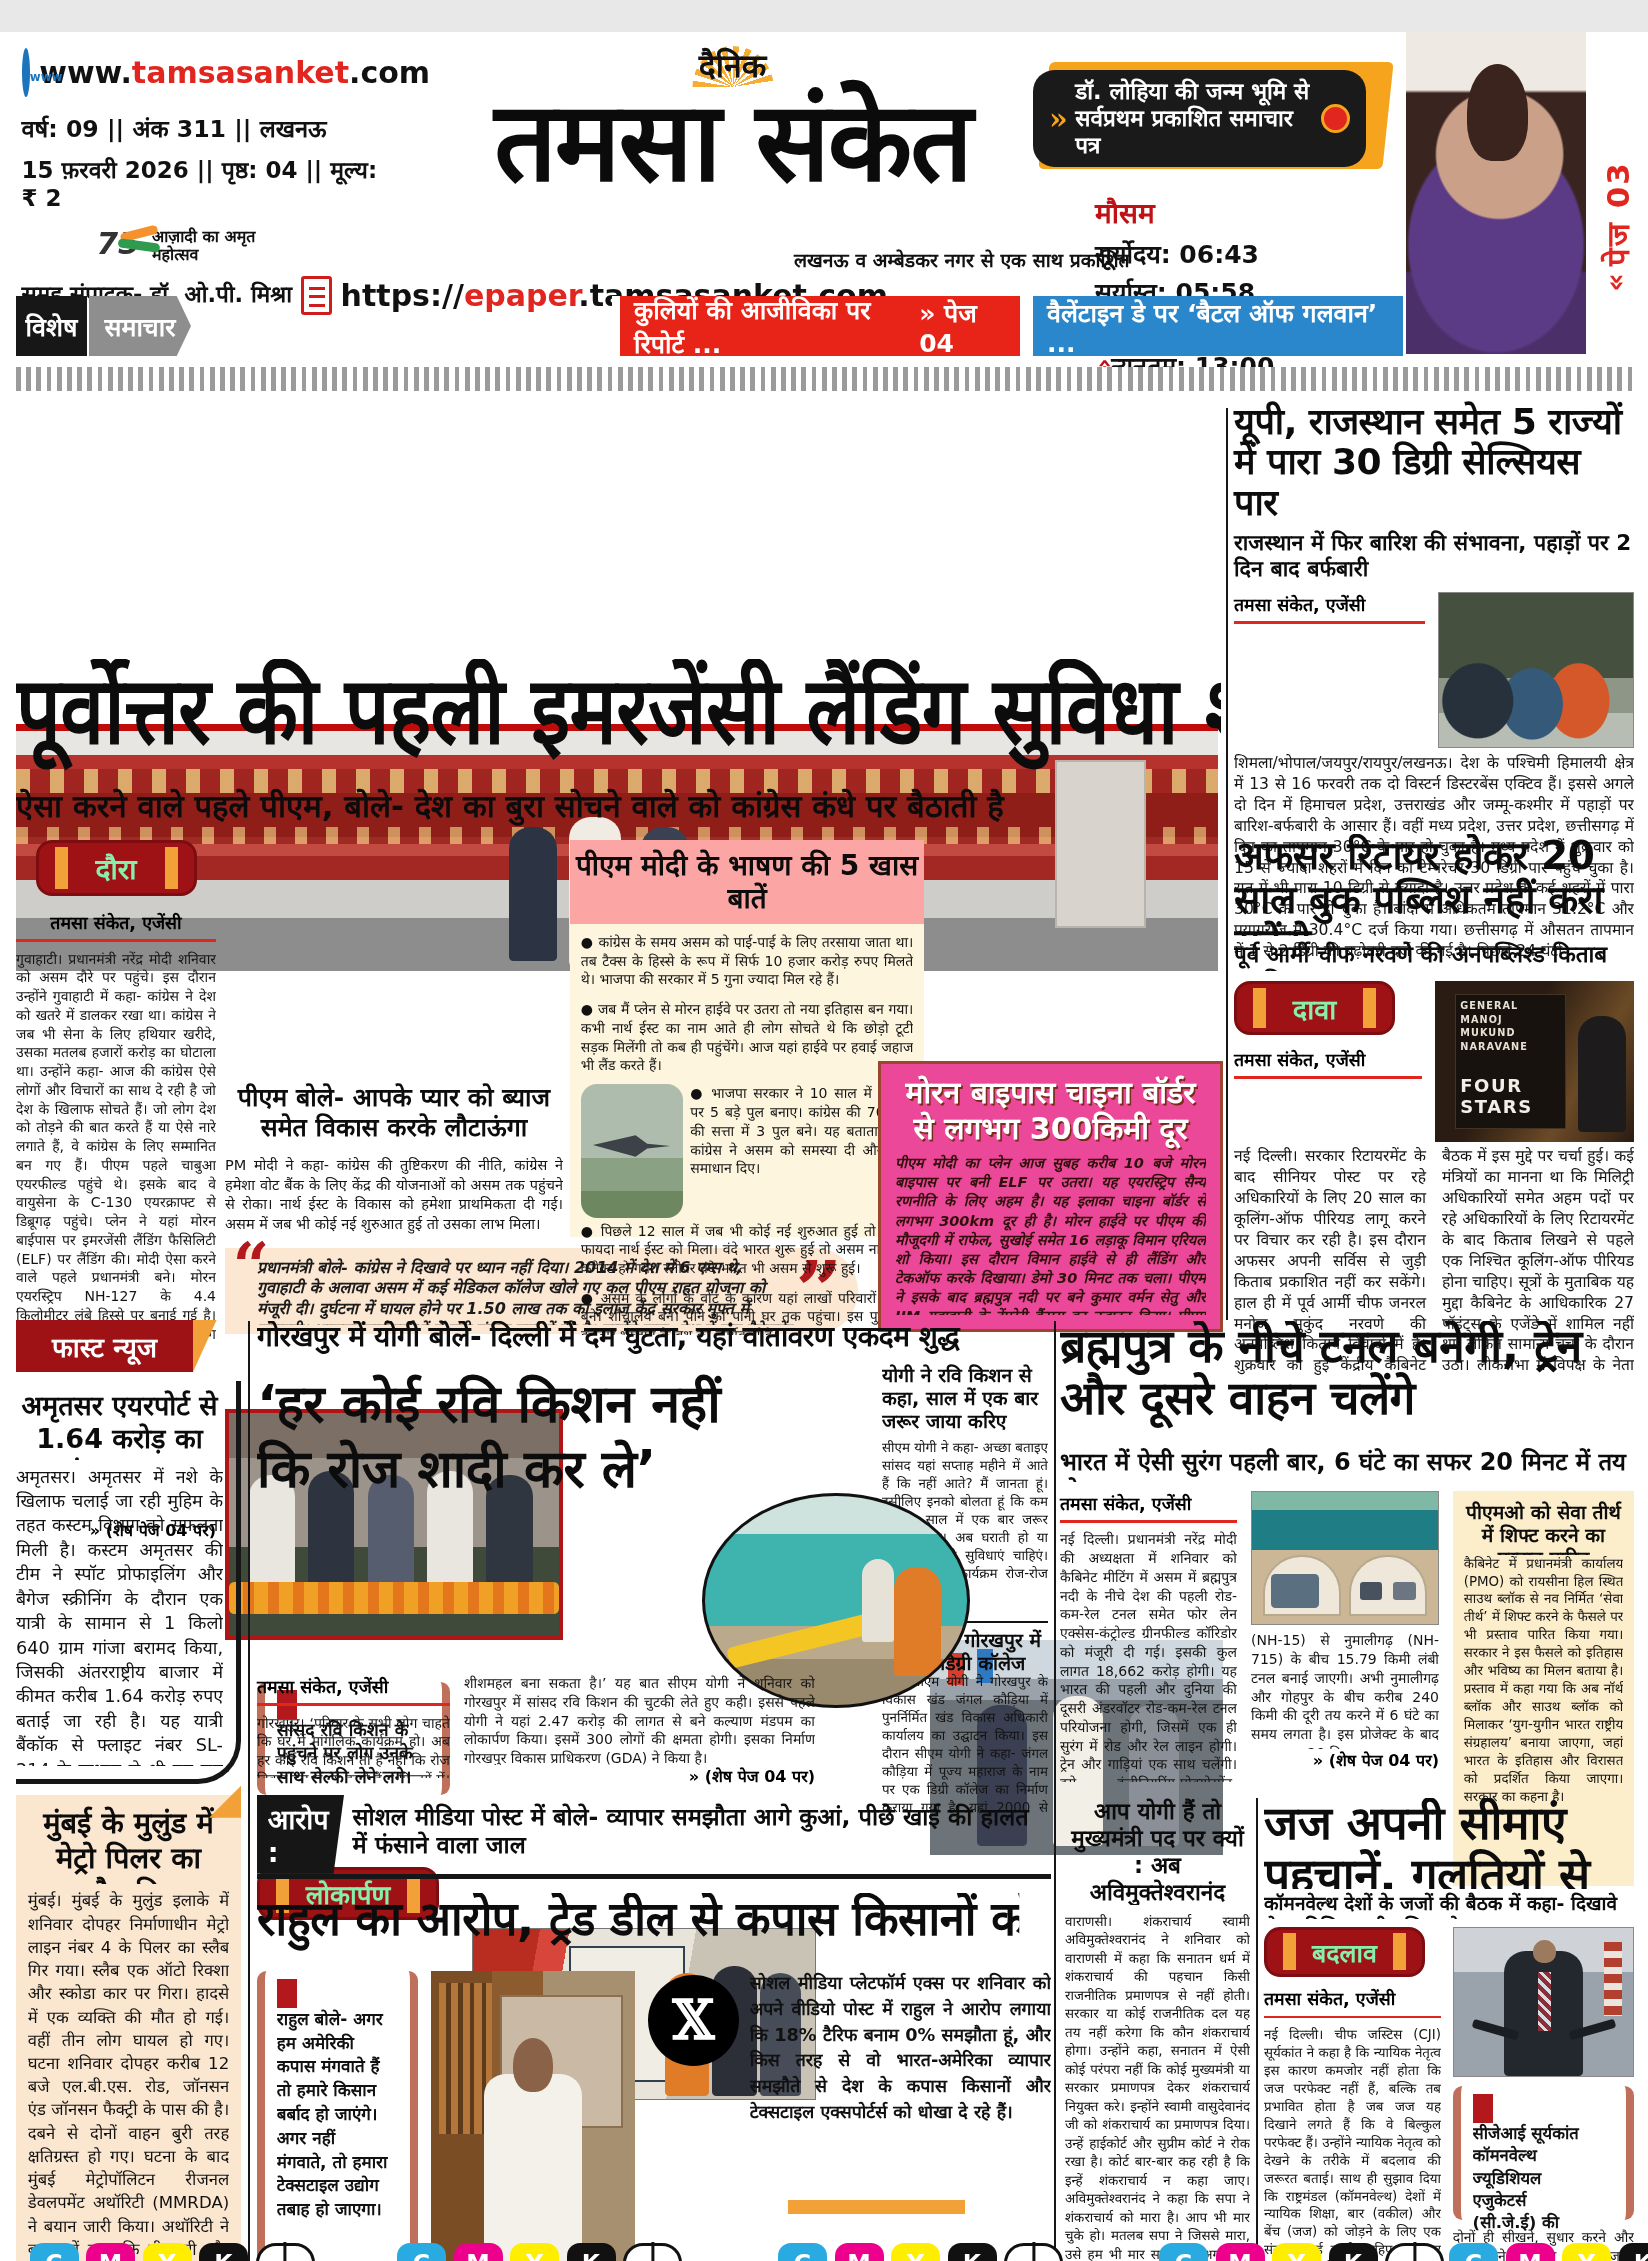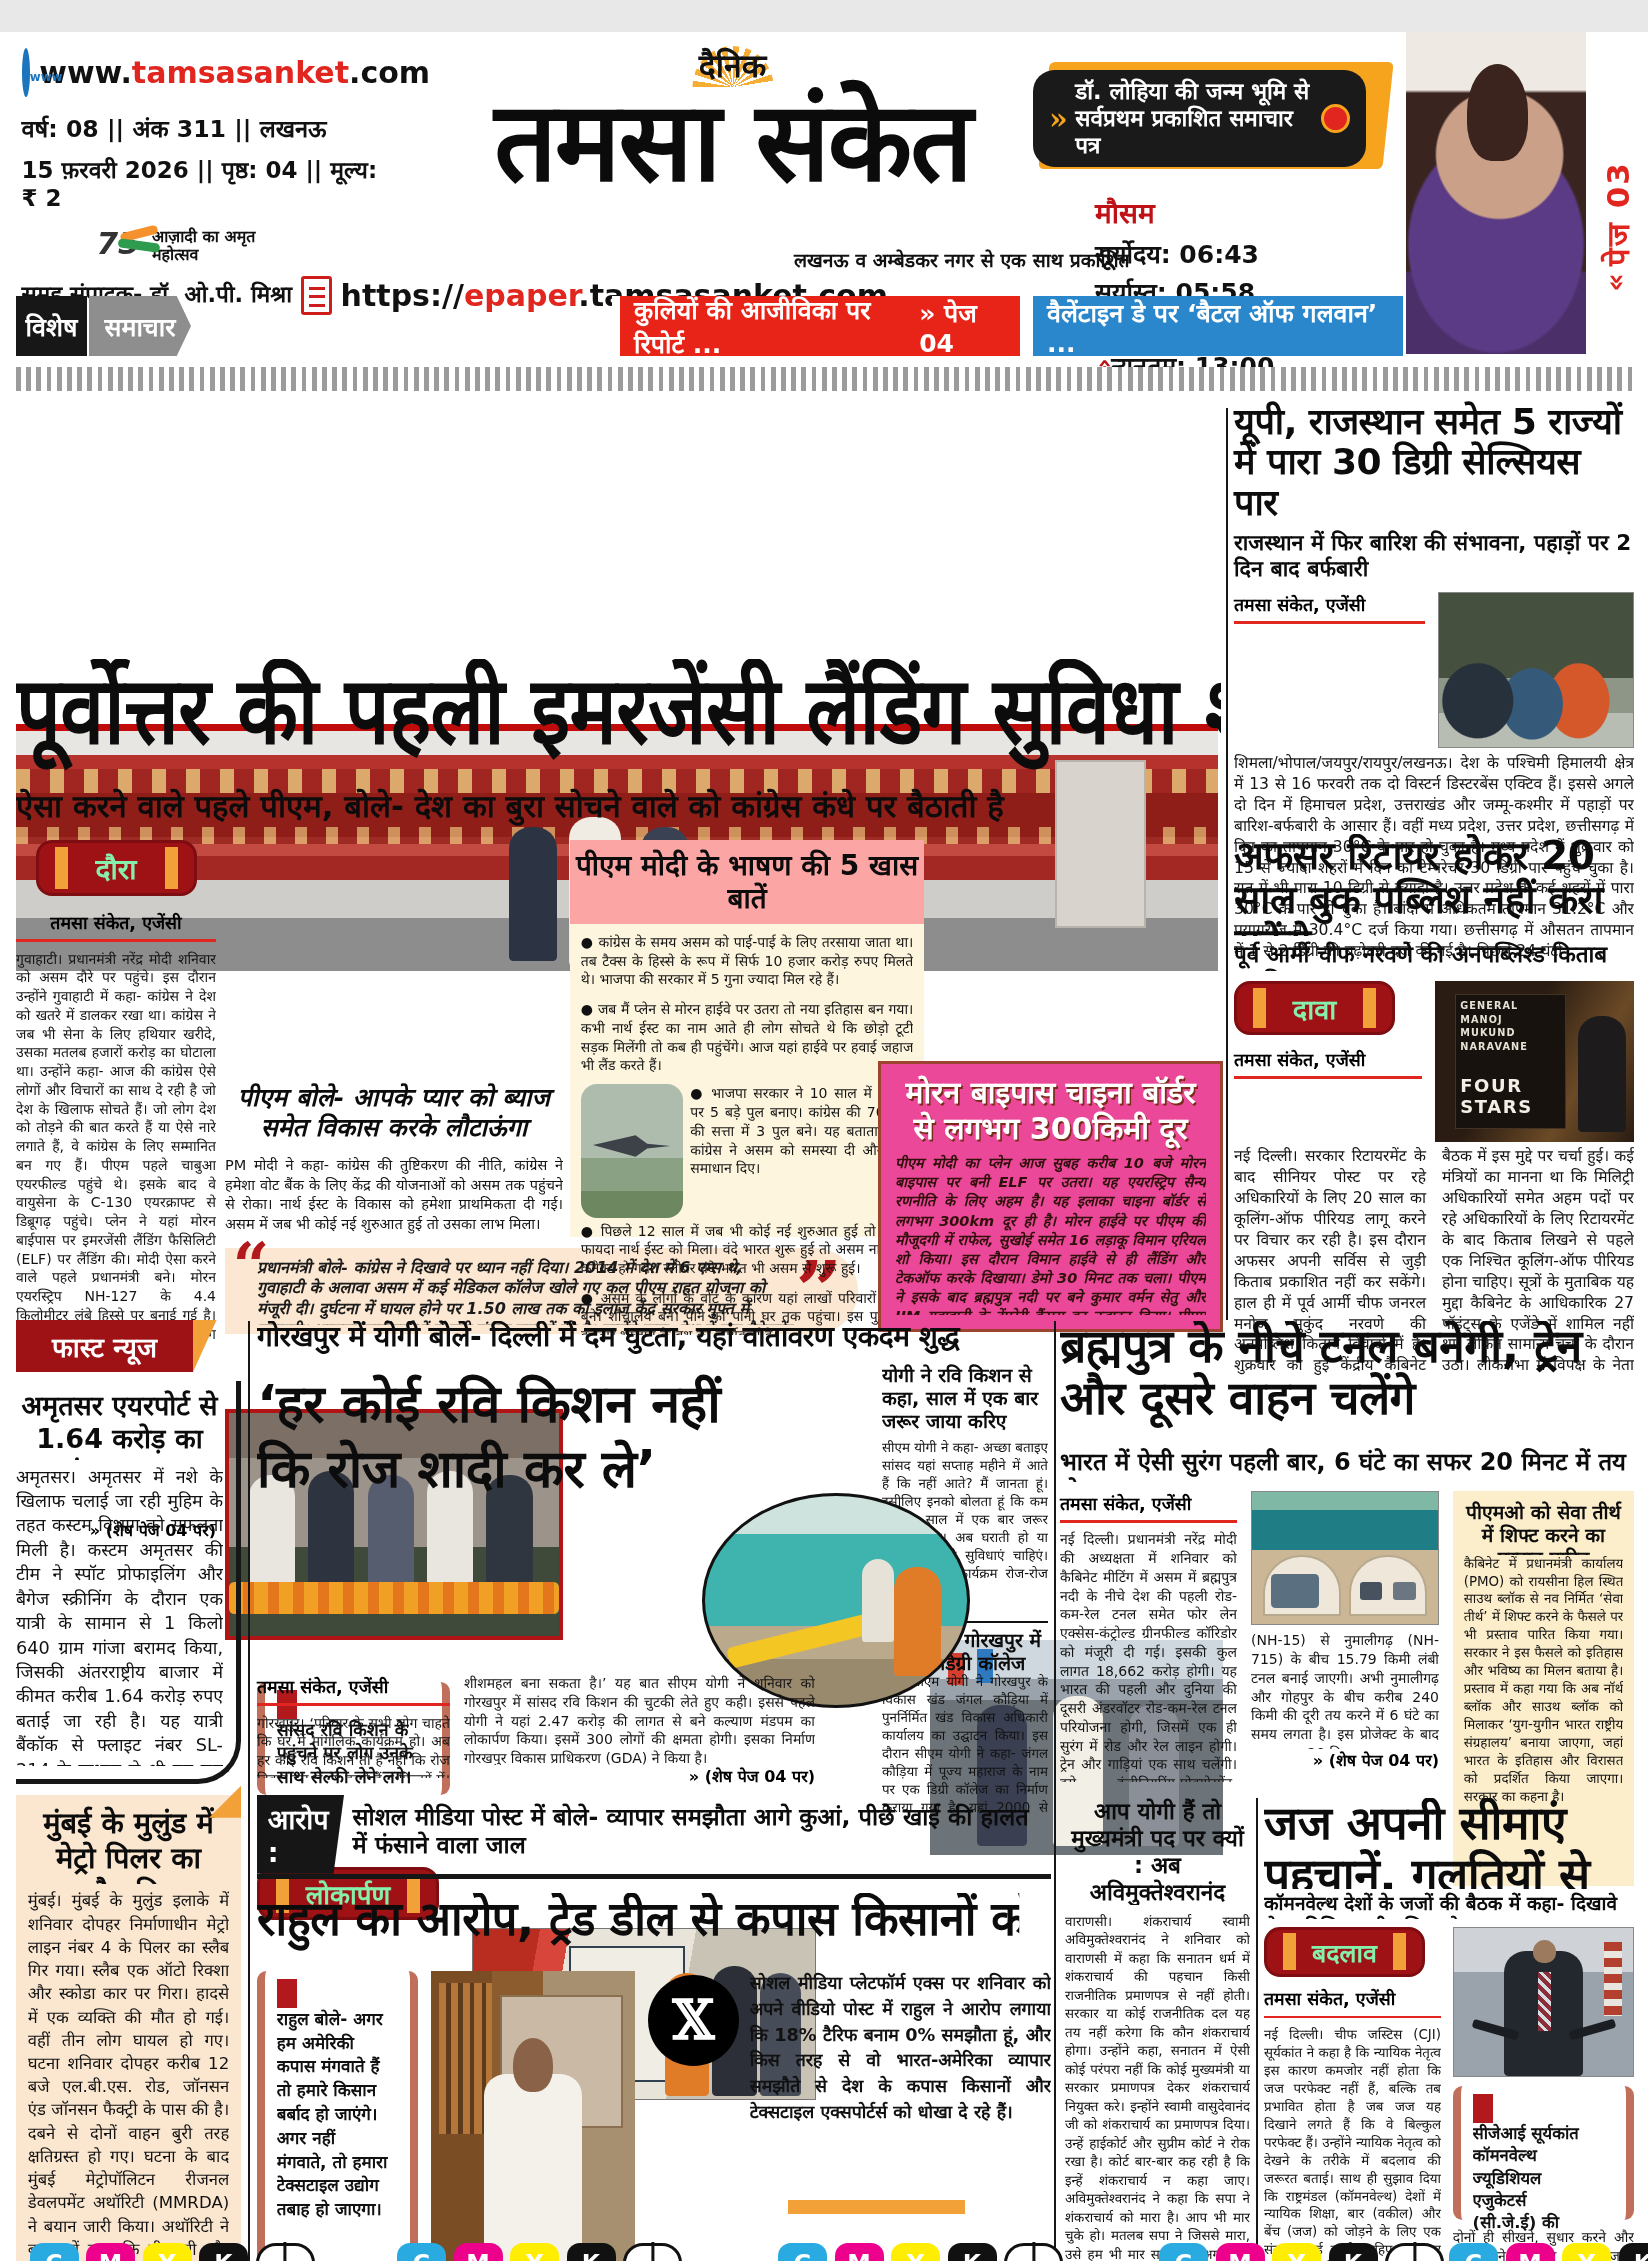--- a/index.html
+++ b/index.html
@@ -50,21 +50,21 @@
     <div style="display:flex;align-items:center;gap:9.7px;">
       <div style="width:49px;height:49px;border-radius:50%;border:4.3px solid #1c75bc;position:relative;background:
         linear-gradient(#1c75bc 0 0) center/100% 4.3px no-repeat,
         linear-gradient(#1c75bc 0 0) center/4.3px 100% no-repeat, radial-gradient(circle at 50% 50%, #e8f4ff 0 60%, #bcdcf5 100%);">
         <span style="position:absolute;bottom:8.6px;left:4.3px;font-size:11.8px;font-weight:bold;color:#1c75bc;">www</span>
       </div>
       <div style="font-size:30px;font-weight:bold;">
         <span style="color:#111;">www.</span><span style="color:#e1251f;">tamsasanket</span><span style="color:#111;">.com</span>
       </div>
     </div>
-    <div class="bold" style="font-size:23.6px;margin-top:15px;">वर्ष: 08 || अंक 311 || लखनऊ</div>
+    <div class="bold" style="font-size:23.6px;margin-top:15px;">वर्ष: 09 || अंक 311 || लखनऊ</div>
     <div class="bold" style="font-size:23px;margin-top:8.6px;">15 फ़रवरी 2026 || पृष्ठ: 04 || मूल्य: ₹ 2</div>
     <div style="display:flex;align-items:center;gap:7.5px;margin:14px 0 0 75px;">
       <div style="position:relative;width:48px;height:43px;">
         <span style="font-size:31px;font-weight:bold;color:#333;font-style:italic;">75</span>
         <span style="position:absolute;left:23.6px;top:4.3px;width:38px;height:8.6px;background:#f5922d;border-radius:4.3px;transform:rotate(-14deg);"></span>
         <span style="position:absolute;left:21.5px;top:16px;width:42px;height:8.6px;background:#2e9b4e;border-radius:4.3px;transform:rotate(8deg);"></span>
       </div>
       <div class="bold" style="font-size:16px;line-height:1.15;width:134px;">आज़ादी का अमृत महोत्सव</div>
     </div>
     <div class="bold" style="font-size:22.5px;margin-top:10.7px;">समूह संपादक- डॉ. ओ.पी. मिश्रा</div>
@@ -168,21 +168,21 @@
   <div class="abs ph" style="left:225px;top:808px;width:338px;height:231px;border:4.3px solid #b01414;background:
       linear-gradient(180deg,#7b6f66 0 20%, #9c938b 20% 60%, #3f4a3a 60% 100%);">
     <span class="fig" style="left:6%;top:28%;width:14%;height:52%;background:#e9e6df;"></span>
     <span class="fig" style="left:24%;top:26%;width:14%;height:54%;background:#2e3340;"></span>
     <span class="fig" style="left:42%;top:28%;width:14%;height:52%;background:#555d6e;"></span>
     <span class="fig" style="left:60%;top:26%;width:14%;height:54%;background:#e9e6df;"></span>
     <span class="fig" style="left:78%;top:28%;width:14%;height:52%;background:#30363f;"></span>
     <span style="position:absolute;left:0;bottom:10%;width:100%;height:14%;background:repeating-linear-gradient(90deg,#f0a125 0 14px,#e4761c 14px 25px);border-radius:5.4px;"></span>
   </div>
   <div class="abs" style="left:225px;top:1051px;width:338px;">
-    <div class="subhead center clip" style="font-size:25px;height:67px;font-style:italic;">पीएम बोले- आपके प्यार को ब्याज समेत विकास करके लौटाऊंगा</div>
+    <div class="subhead center clip" style="font-size:25px;height:67px;">पीएम बोले- आपके प्यार को ब्याज समेत विकास करके लौटाऊंगा</div>
     <div class="body-sm clip" style="margin-top:6.4px;height:86px;font-size:14.5px;">PM मोदी ने कहा- कांग्रेस की तुष्टिकरण की नीति, कांग्रेस ने हमेशा वोट बैंक के लिए केंद्र की योजनाओं को असम तक पहुंचने से रोका। नार्थ ईस्ट के विकास को हमेशा प्राथमिकता दी गई। असम में जब भी कोई नई शुरुआत हुई तो उसका लाभ मिला।</div>
   </div>
 
   <div class="abs" style="left:225px;top:1216px;width:633px;height:86px;background:#fbe7d2;border-radius:0 48px 48px 0;padding:9.7px 64px 9.7px 32px;">
     <span class="qmark" style="position:absolute;left:7.5px;top:-20.4px;font-size:64px;">“</span>
     <span class="qmark" style="position:absolute;right:16px;top:2.1px;font-size:81px;line-height:1;">”</span>
     <div class="bold clip" style="font-style:italic;font-size:16px;line-height:1.3;height:67px;color:#1c1c1c;">प्रधानमंत्री बोले- कांग्रेस ने दिखावे पर ध्यान नहीं दिया। 2014 में देश में 6 एम्स थे, गुवाहाटी के अलावा असम में कई मेडिकल कॉलेज खोले गए कल पीएम राहत योजना को मंजूरी दी। दुर्घटना में घायल होने पर 1.50 लाख तक का इलाज केंद्र सरकार मुफ्त में कराएगी। भाजपा कार्यकर्ताओं में बड़ी संख्या युवाओं की है। उन्होंने कहा- देश में जब मैनेजमेंट और उच्च शिक्षा की बात होती थी तो असम और नार्थ ईस्ट के बच्चों को बाहर जाना पड़ता था।</div>
   </div>
 
   <div class="abs" style="left:570px;top:808px;width:354px;height:397px;background:#fdf5dd;">

